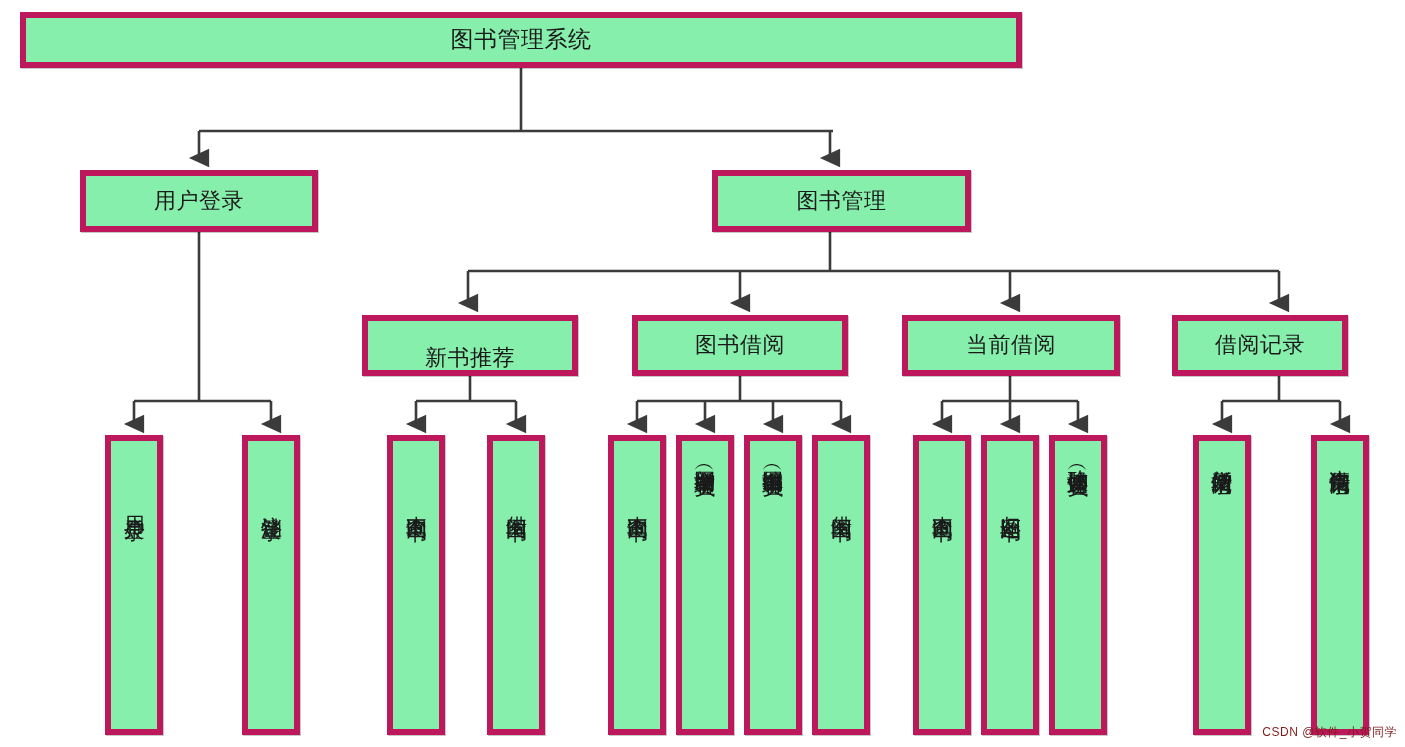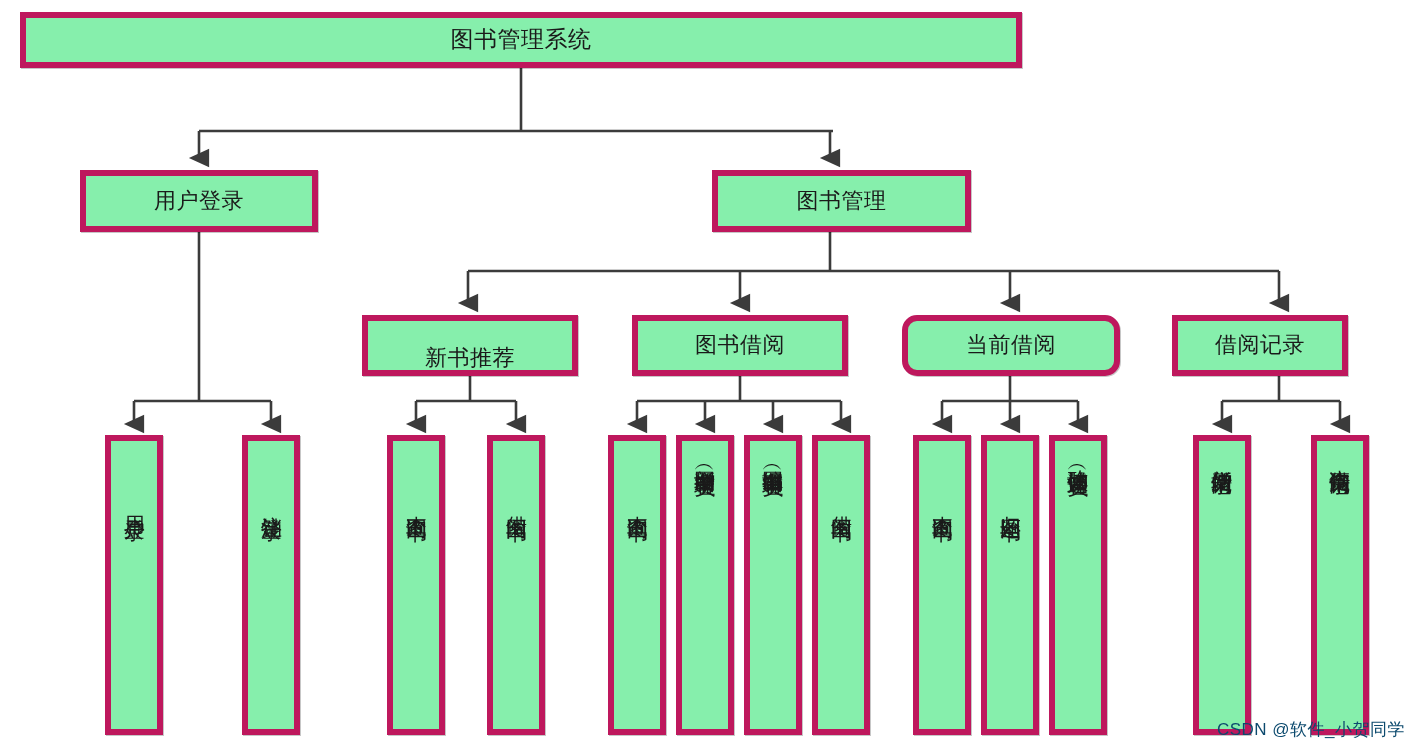--- a/index.html
+++ b/index.html
@@ -68,24 +68,24 @@
   }
   .node.vert.tall-text {
     padding-top: 12px;
   }
   .node.vert.tall-text .node-label {
     line-height: 1.22;
     letter-spacing: 1px;
   }
   #watermark {
     position: absolute;
-    right: 0;
+    right: 8px;
     bottom: 6px;
-    font-size: 17px;
-    color: #0c4a6e;
+    font-size: 12px;
+    color: #7f1d1d;
     letter-spacing: 0.5px;
     white-space: nowrap;
     user-select: none;
   }
 </style>
 </head>
 <body>
 
 <div id="diagram-root">
 
@@ -149,21 +149,21 @@
   <div class="node horiz" style="left:712px; top:170px; width:259px; height:62px;">
     <span class="node-label">图书管理</span>
   </div>
 
   <div class="node horiz" style="left:362px; top:315px; width:216px; height:61px;align-items:flex-end;">
     <span class="node-label">新书推荐</span>
   </div>
   <div class="node horiz" style="left:632px; top:315px; width:216px; height:61px;">
     <span class="node-label">图书借阅</span>
   </div>
-  <div class="node horiz" style="left:902px; top:315px; width:218px; height:61px;border-radius:15px;">
+  <div class="node horiz" style="left:902px; top:315px; width:218px; height:61px;">
     <span class="node-label">当前借阅</span>
   </div>
   <div class="node horiz" style="left:1172px; top:315px; width:176px; height:61px;">
     <span class="node-label">借阅记录</span>
   </div>
 
   <div class="node vert" style="left:105px; top:435px; width:58px; height:300px;">
     <span class="node-label">用户登录</span>
   </div>
   <div class="node vert" style="left:242px; top:435px; width:58px; height:300px;">

